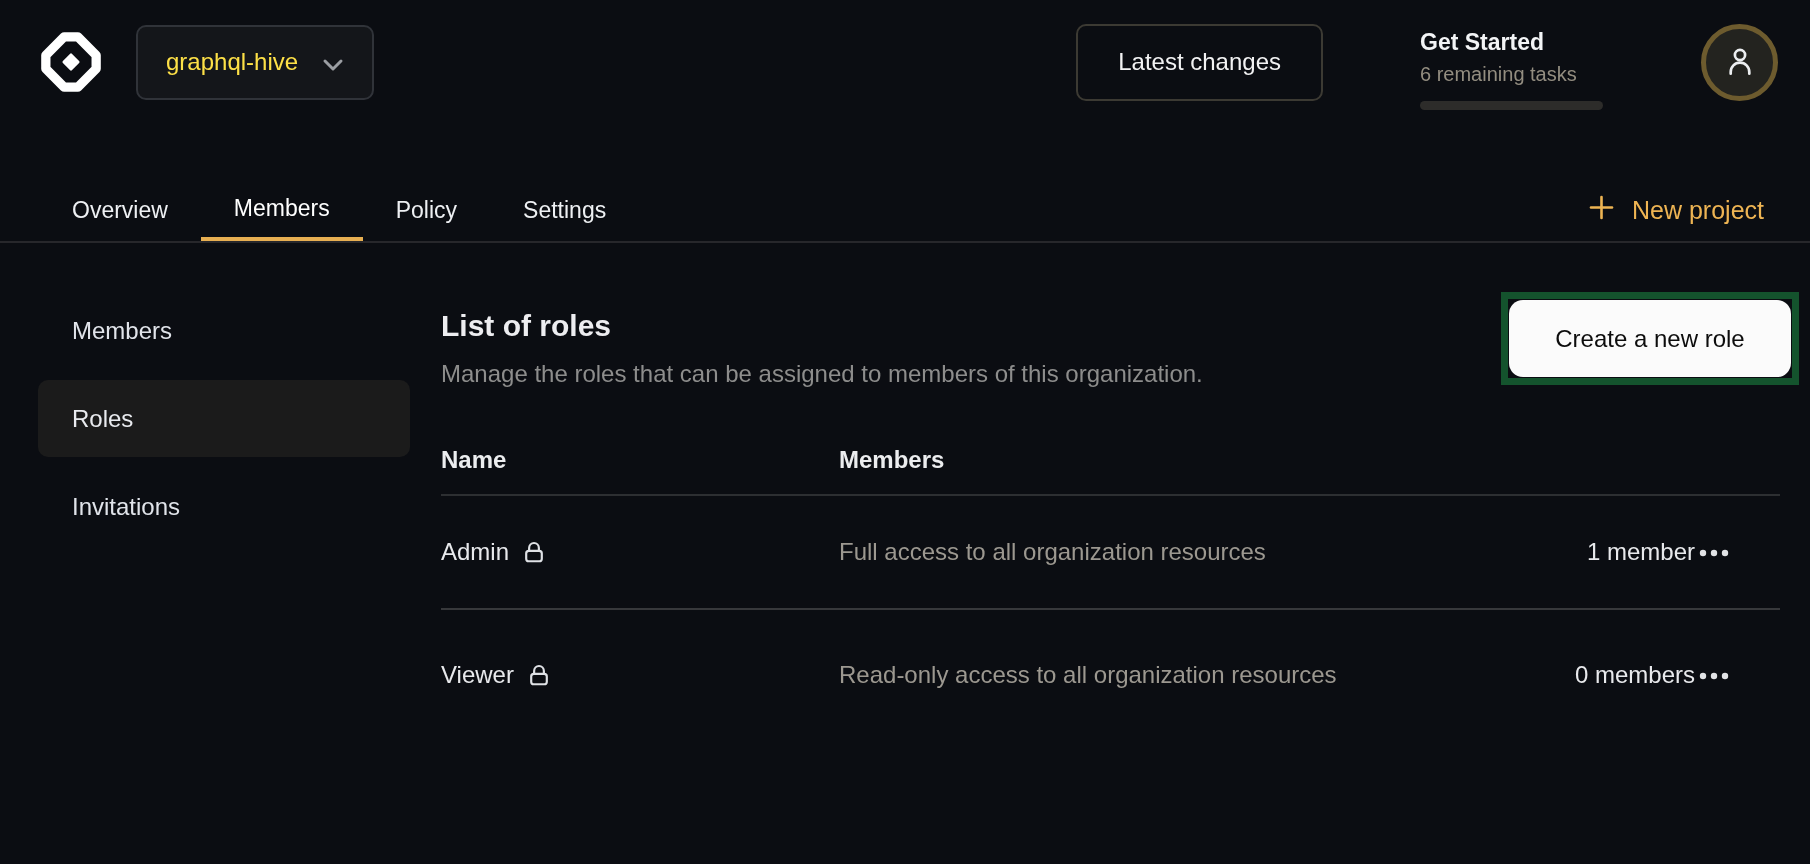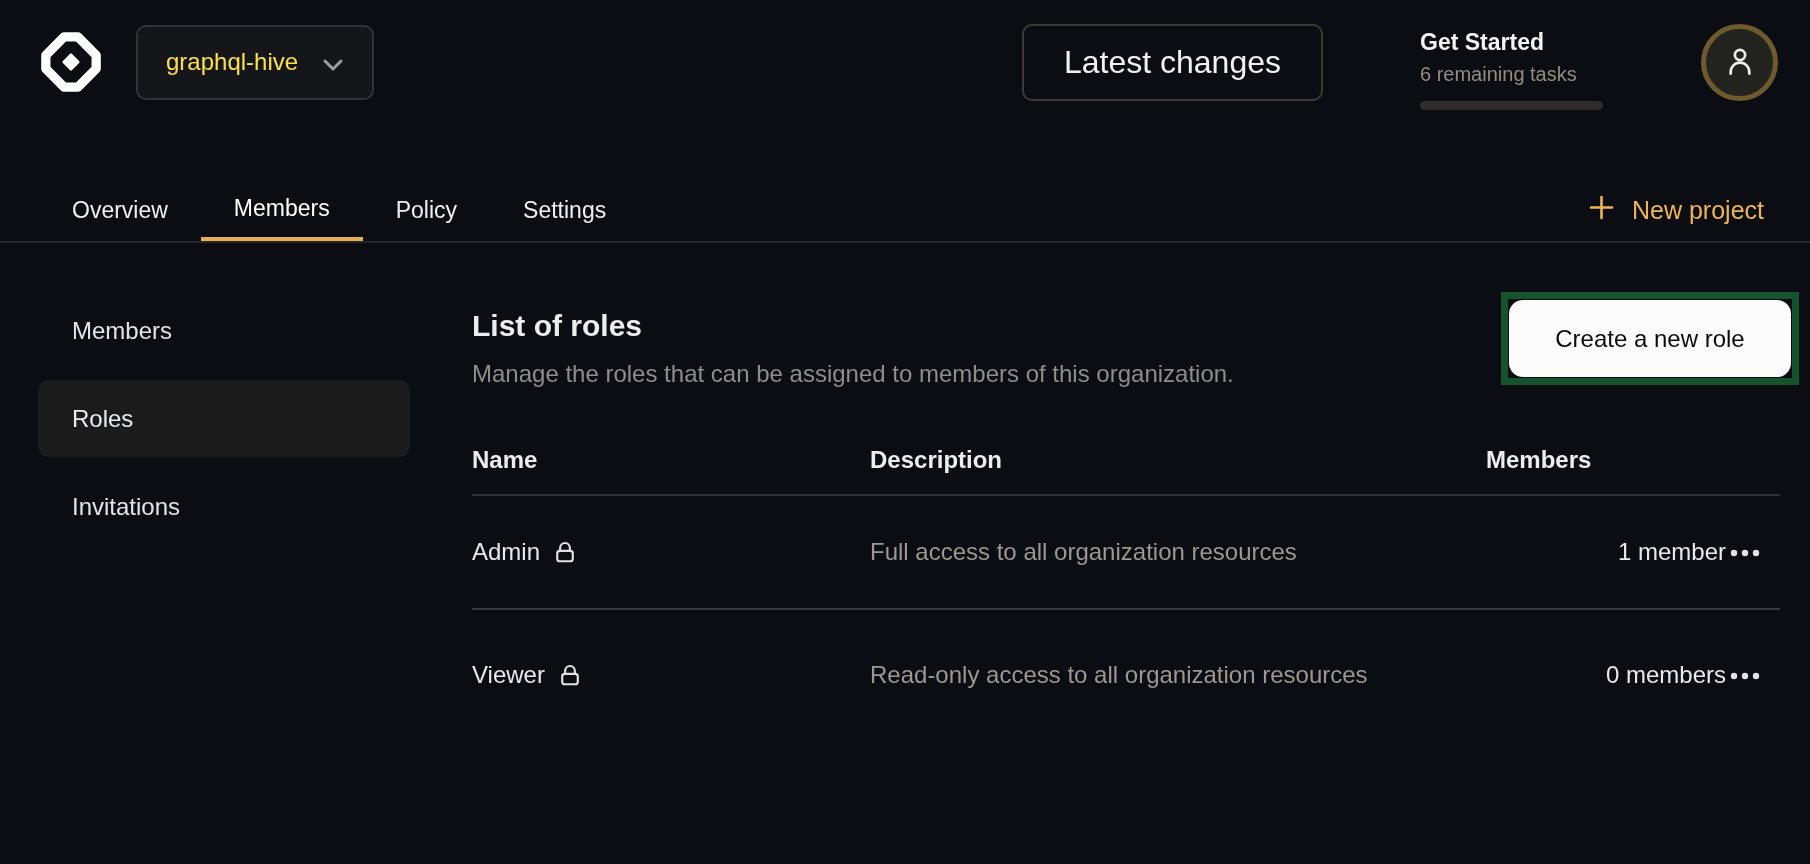--- a/index.html
+++ b/index.html
@@ -33,21 +33,21 @@
   .org-switcher .chev { margin-top: 4px; }
   .topbar-right {
     margin-left: auto; margin-right: 32px;
     display: flex; align-items: center; gap: 97px;
   }
   .latest-changes {
     height: 77px; padding: 3px 40px;
     background: transparent;
     border: 2px solid #3c3a33;
     border-radius: 10px;
-    color: #f2f2f3; font-size: 32px;
+    color: #f2f2f3; font-size: 24px;
   }
   .get-started { width: 184px; margin-top: 14px; }
   .gs-title { font-size: 23px; font-weight: 700; color: #f3f4f6; }
   .gs-subtitle { margin-top: 7px; font-size: 20px; color: #938d80; }
   .gs-progress {
     margin-top: 15px; width: 183px; height: 9px;
     background: #2d2c2a; border-radius: 5px;
   }
   .avatar {
     width: 77px; height: 77px; border-radius: 50%;
@@ -86,21 +86,21 @@
     display: flex; flex-direction: column; gap: 11px;
   }
   .side-item {
     height: 77px; display: flex; align-items: center;
     padding: 0 0 0 34px; border-radius: 10px;
     background: none; border: none; text-align: left;
     color: #e1e4ea; font-size: 24px;
   }
   .side-item.active { background: #1b1b1b; color: #e9ebef; }
 
-  .main { position: absolute; left: 472px; right: 30px; top: 0; }
+  .main { position: absolute; left: 441px; right: 30px; top: 0; }
   .main-title { margin: 62px 0 0 0; font-size: 30px; font-weight: 700; color: #ededf0; line-height: 38px; }
   .main-subtitle { margin: 14px 0 0 0; font-size: 24px; color: #8d8d8c; line-height: 30px; }
 
   .annotation-box {
     position: absolute; top: 47px; right: -19px;
     border: 7px solid #14532d;
     padding: 1px;
   }
   .create-role-btn {
     width: 282px; height: 77px;
@@ -196,21 +196,20 @@
       <h1 class="main-title">List of roles</h1>
       <p class="main-subtitle">Manage the roles that can be assigned to members of this organization.</p>
 
       <div class="annotation-box">
         <button class="create-role-btn">Create a new role</button>
       </div>
 
       <div class="roles-table">
         <div class="t-row t-head">
           <div>Name</div>
-          <div>Description</div>
           <div>Members</div>
           <div></div>
         </div>
 
         <div class="t-row t-body-row-1">
           <div class="cell-name">
             <span>Admin</span>
             <span class="lock-icon">
               <svg width="26" height="26" viewBox="0 0 24 24">
                 <path d="M7.5 10 V7.3 a4.5 4.5 0 0 1 9 0 V10" fill="none" stroke="currentColor" stroke-width="2" stroke-linecap="round"></path>

